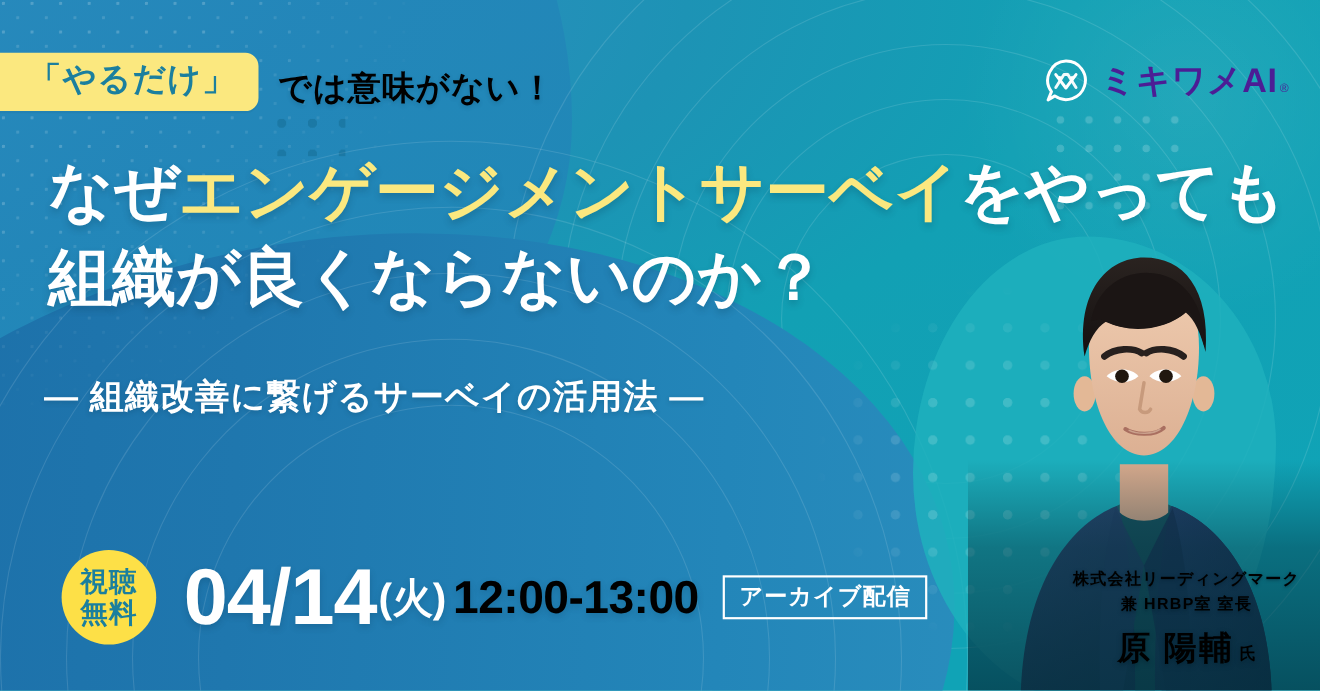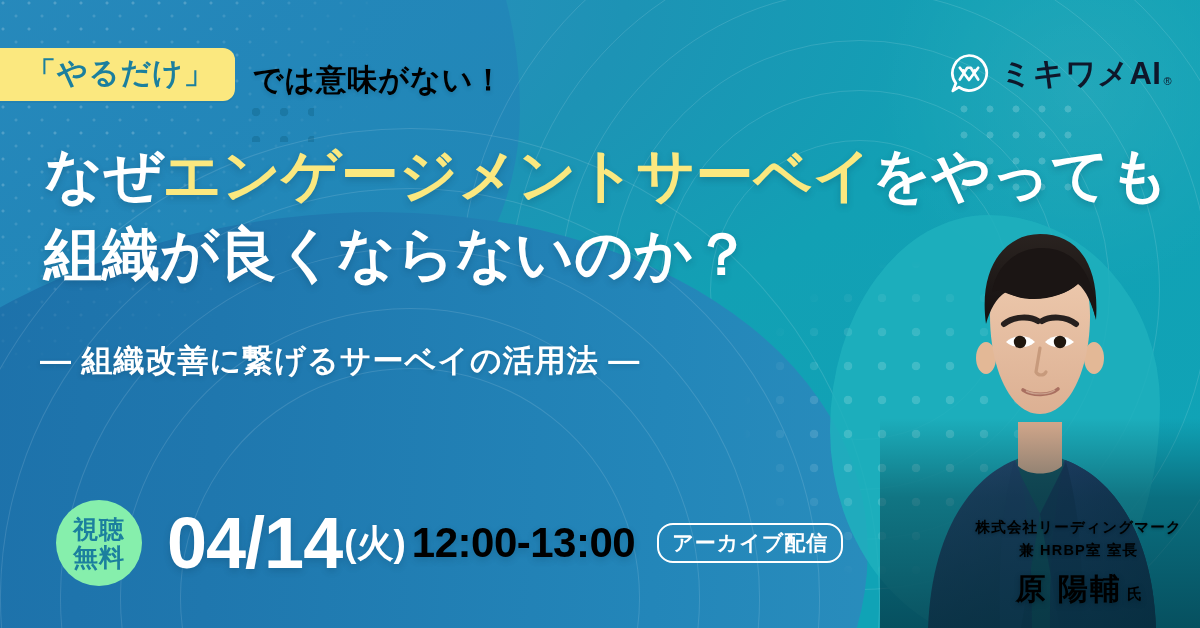--- a/index.html
+++ b/index.html
@@ -64,21 +64,21 @@
   .bg-dotgrid2{position:absolute;right:120px;top:105px;width:120px;height:90px;
     background-image:radial-gradient(circle at 4px 4px, rgba(255,255,255,.18) 3.2px, transparent 3.8px);
     background-size:26px 26px;}
   
   .bg-halo{position:absolute;right:-90px;top:-120px;width:420px;height:420px;border-radius:50%;
     background:radial-gradient(circle,rgba(255,255,255,.07) 0%, rgba(255,255,255,0) 70%);}
 
   
   .logo{position:absolute;right:28px;top:52px;display:flex;align-items:center;gap:10px;z-index:30;}
   .logo-mark{width:42px;height:42px;flex:0 0 auto;}
-  .logo-text{color:#0f172a;font-size:31px;font-weight:700;letter-spacing:.5px;line-height:1;
+  .logo-text{color:#4c1d95;font-size:31px;font-weight:700;letter-spacing:.5px;line-height:1;
     white-space:nowrap;display:flex;align-items:flex-end;text-align:center;}
   .logo-reg{font-size:11px;margin-left:2px;margin-bottom:2px;font-weight:400;}
 
   
   .eyebrow{position:absolute;left:0;top:48px;display:flex;align-items:flex-end;z-index:20;}
   .eyebrow-badge{background:#fbe87f;color:#1b7f9e;font-size:30px;font-weight:700;
     padding:8px 20px 10px 26px;border-radius:0 12px 12px 0;letter-spacing:1px;line-height:1.15;
     box-shadow:0 2px 0 rgba(0,0,0,.04);}
   .eyebrow-text{color:#000000;font-size:30px;font-weight:700;margin-left:18px;letter-spacing:1px;
     text-shadow:0 2px 4px rgba(0,40,60,.18);}
@@ -86,30 +86,30 @@
   
   .headline{position:absolute;left:44px;top:136px;z-index:20;}
   .hl-line{font-size:58px;font-weight:700;line-height:1.34;color:#ffffff;letter-spacing:0px;
     white-space:nowrap;text-shadow:0 3px 7px rgba(0,45,70,.22);}
   .hl-accent{color:#fbe87f;font-family:Liberation Serif, serif;}
   .subhead{position:absolute;left:40px;top:340px;color:#ffffff;font-size:31px;font-weight:700;
     letter-spacing:1px;z-index:20;text-shadow:0 2px 5px rgba(0,45,70,.22);white-space:nowrap;}
 
   
   .daterow{position:absolute;left:56px;bottom:42px;display:flex;align-items:center;z-index:25;}
-  .free-badge{width:86px;height:86px;border-radius:50%;background:#86efac;color:#1b7f9e;
+  .free-badge{width:86px;height:86px;border-radius:50%;background:#fde047;color:#1b7f9e;
     display:flex;flex-direction:column;align-items:center;justify-content:center;
     font-size:25px;font-weight:700;line-height:1.12;letter-spacing:1px;flex:0 0 auto;}
   .date-main{color:#fff;font-size:72px;font-weight:700;line-height:1;margin-left:25px;
     letter-spacing:-1px;text-shadow:0 3px 7px rgba(0,45,70,.2);}
   .date-dow{color:#fff;font-size:37px;font-weight:700;line-height:1;margin-left:2px;
     text-shadow:0 3px 7px rgba(0,45,70,.2);}
   .date-time{color:#000000;font-size:42px;font-weight:700;line-height:1;margin-left:6px;
     letter-spacing:-.5px;text-shadow:0 3px 7px rgba(0,45,70,.2);}
-  .archive-badge{margin-left:22px;border:2px solid #ffffff;border-radius:16px;color:#fff;
+  .archive-badge{margin-left:22px;border:2px solid #ffffff;border-radius:0;color:#fff;
     font-size:21px;font-weight:700;padding:7px 13px 8px;letter-spacing:1px;line-height:1;
     white-space:nowrap;}
 
   
   .photo{position:absolute;right:0px;bottom:0;width:320px;height:420px;z-index:10;overflow:hidden;}
   .photo svg{position:absolute;left:0;bottom:0;}
   .photo-fade{position:absolute;right:0;bottom:0;width:360px;height:210px;z-index:14;
     background:linear-gradient(to bottom, rgba(3,48,62,0) 0%, rgba(3,48,62,.45) 38%, rgba(3,48,62,.72) 100%);}
 
   

